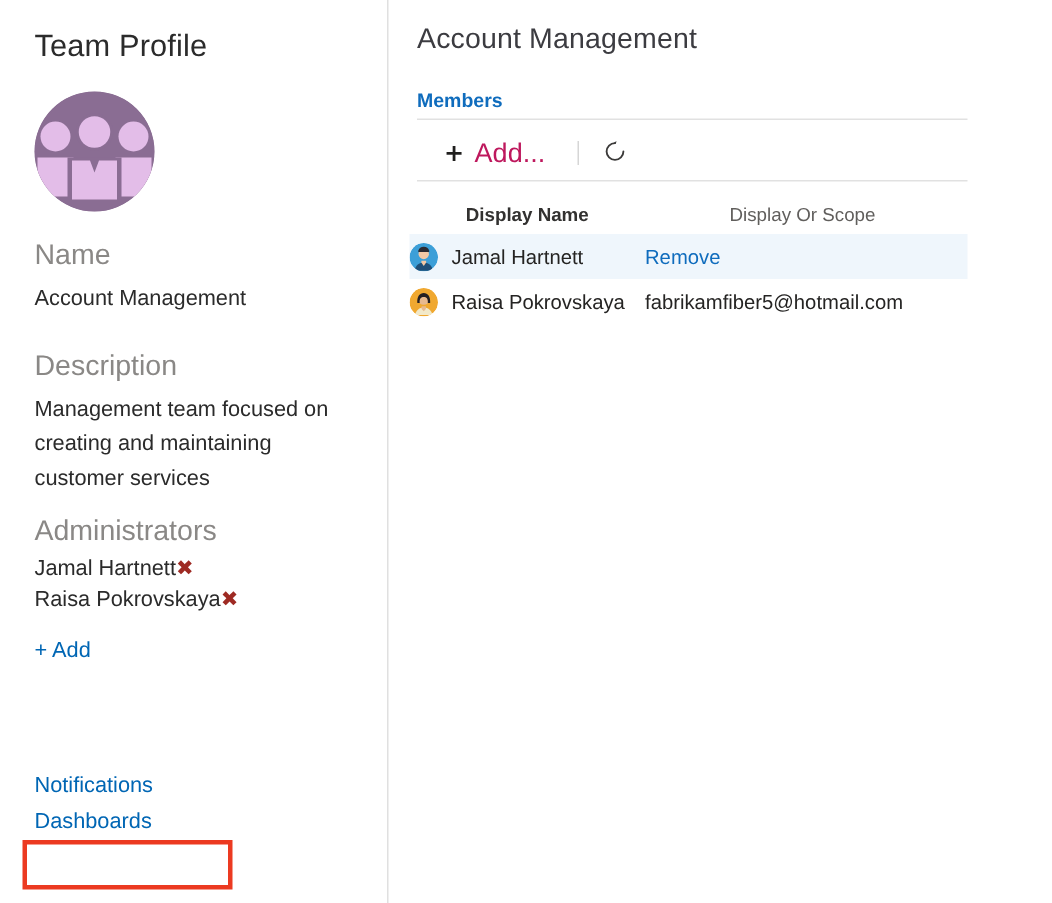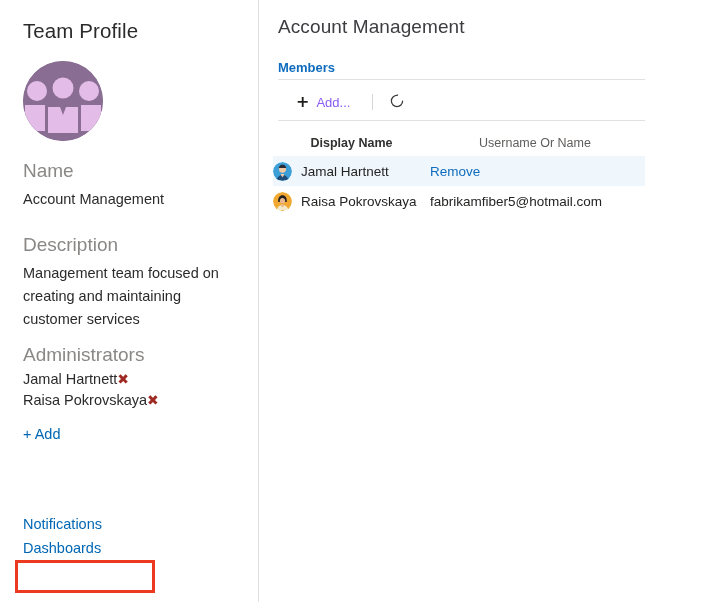--- a/index.html
+++ b/index.html
@@ -179,22 +179,22 @@
     font-family: inherit;
   }
   .tb-plus {
     font-size: 16px;
     line-height: 1;
     color: #201f1e;
     font-weight: 600;
     font-family: "DejaVu Sans", sans-serif;
   }
   .tb-label {
-    font-size: 13px;
-    color: #8b5cf6;
+    font-size: 18px;
+    color: #be185d;
   }
   .tb-sep {
     width: 1px; height: 16px;
     background: #d6d6d6;
     margin: 0 10px 0 12px;
   }
   .tb-icon-btn {
     display: flex;
     align-items: center;
     justify-content: center;
@@ -337,21 +337,21 @@
           </svg>
         </span>
       </button>
     </div>
 
     <div class="rule" id="rule-bottom"></div>
 
     <div class="tbl">
       <div class="tbl-head">
         <div class="th col-name">Display Name</div>
-        <div class="th secondary col-user">Username Or Name</div>
+        <div class="th secondary col-user">Display Or Scope</div>
         <div class="th col-action"></div>
       </div>
 
       <div class="tbl-row selected">
         <div class="cell cell-name">
           <span class="mini-avatar">
             <svg width="19" height="19" viewBox="0 0 24 24" aria-hidden="true">
               <circle cx="12" cy="12" r="12" fill="#3c9fd8"></circle>
               <circle cx="12" cy="9.2" r="4.4" fill="#f3c9a6"></circle>
               <path d="M7.4 6.6 A4.8 4.8 0 0 1 16.6 6.6 L16.6 7.6 L7.4 7.6 Z" fill="#2b2b33"></path>

